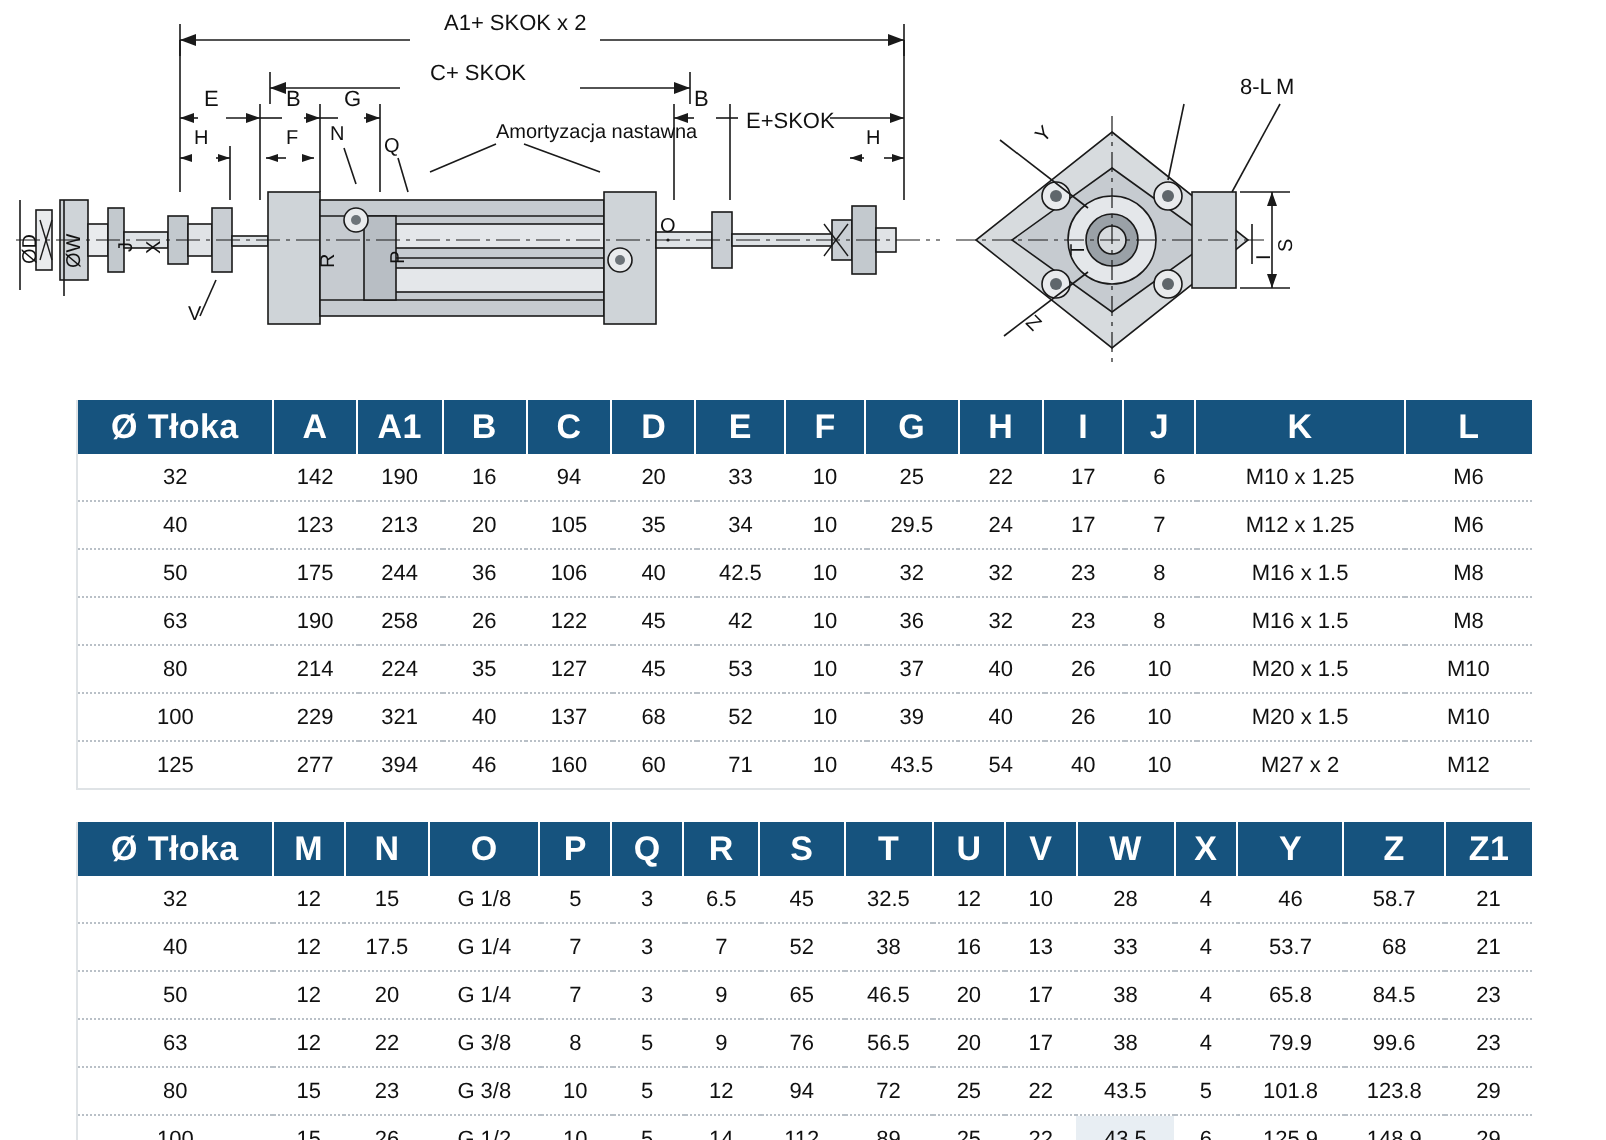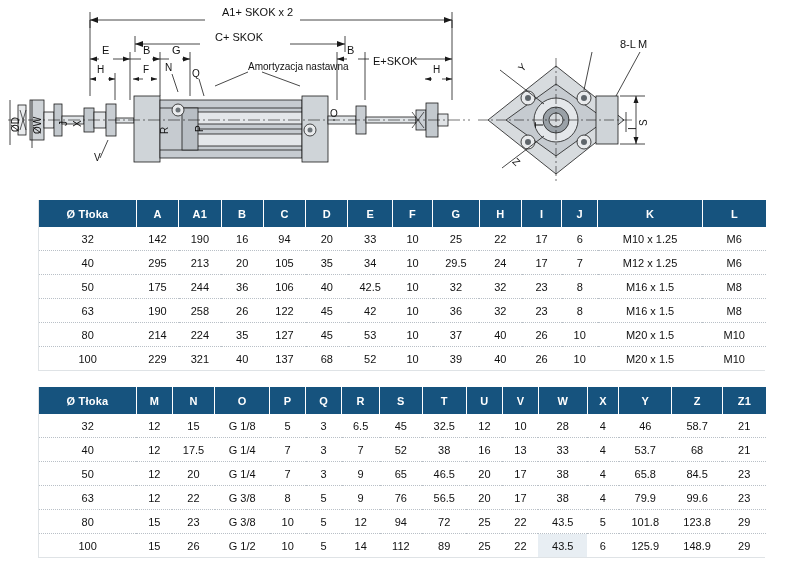--- a/index.html
+++ b/index.html
@@ -57,21 +57,21 @@
   table.spec {
     border-collapse: collapse;
     width: 727px;
     table-layout: fixed;
     font-size: 11px;
   }
   table.spec thead th {
     background: #16537e;
     color: #ffffff;
     font-weight: bold;
-    font-size: 11px;
+    font-size: 17px;
     height: 25px;
     border-right: 1px solid #ffffff;
     text-align: center;
     vertical-align: middle;
     letter-spacing: 0.2px;
   }
   table.spec thead th:last-child { border-right: none; }
   table.spec tbody td {
     height: 21px;
     text-align: center;
@@ -351,21 +351,21 @@
               <td>10</td>
               <td>25</td>
               <td>22</td>
               <td>17</td>
               <td>6</td>
               <td>M10 x 1.25</td>
               <td>M6</td>
             </tr>
             <tr>
               <td>40</td>
-              <td>295</td>
+              <td>123</td>
               <td>213</td>
               <td>20</td>
               <td>105</td>
               <td>35</td>
               <td>34</td>
               <td>10</td>
               <td>29.5</td>
               <td>24</td>
               <td>17</td>
               <td>7</td>
@@ -428,20 +428,36 @@
               <td>137</td>
               <td>68</td>
               <td>52</td>
               <td>10</td>
               <td>39</td>
               <td>40</td>
               <td>26</td>
               <td>10</td>
               <td>M20 x 1.5</td>
               <td>M10</td>
+            </tr>
+            <tr>
+              <td>125</td>
+              <td>277</td>
+              <td>394</td>
+              <td>46</td>
+              <td>160</td>
+              <td>60</td>
+              <td>71</td>
+              <td>10</td>
+              <td>43.5</td>
+              <td>54</td>
+              <td>40</td>
+              <td>10</td>
+              <td>M27 x 2</td>
+              <td>M12</td>
             </tr>
           </tbody>
       </table>
     </div>
   </div>
 
   <div class="tbl-gap"></div>
 
   <div class="tbl-wrap">
     <div class="tbl-outer">

